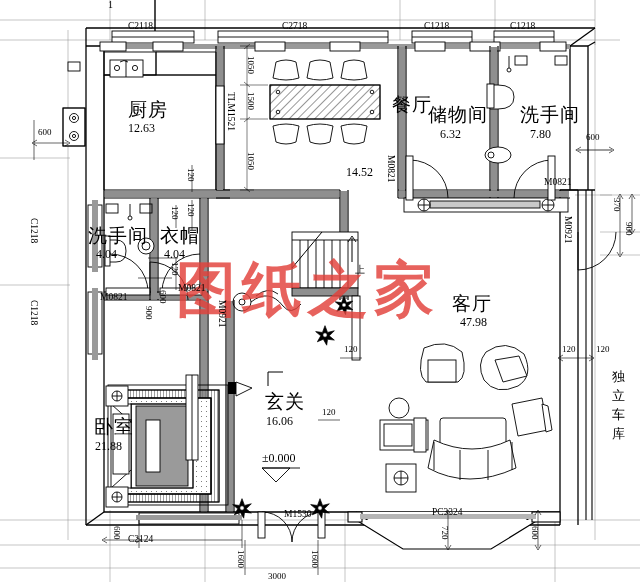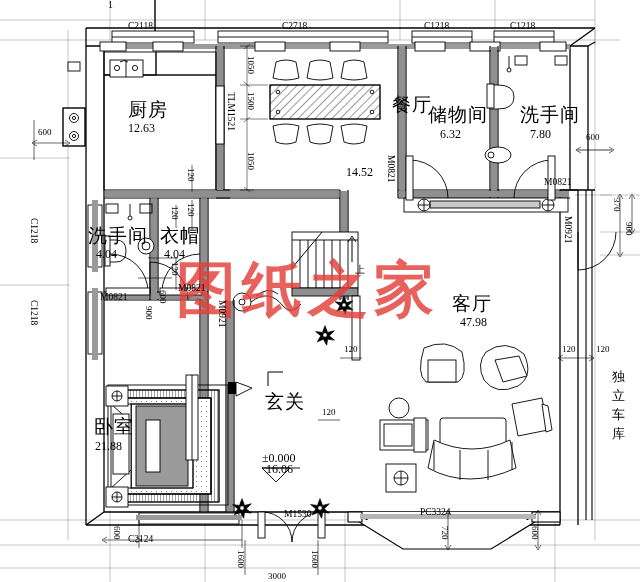--- a/index.html
+++ b/index.html
@@ -492,21 +492,21 @@
   <div class="lbl tag" style="left:128px;top:22px;text-align:center;">C2118</div>
   <div class="lbl tag" style="left:282px;top:22px;">C2718</div>
   <div class="lbl tag" style="left:424px;top:22px;">C1218</div>
   <div class="lbl tag" style="left:510px;top:22px;">C1218</div>
 
   <div class="lbl tagv" style="left:28px;top:218px;">C1218</div>
   <div class="lbl tagv" style="left:28px;top:300px;">C1218</div>
 
   <div class="lbl tag" style="left:128px;top:535px;">C2124</div>
   <div class="lbl tag" style="left:284px;top:510px;">M1530</div>
-  <div class="lbl tag" style="left:420px;top:508px;">PC3324</div>
+  <div class="lbl tag" style="left:432px;top:508px;">PC3324</div>
 
   <div class="lbl tagv" style="left:225px;top:92px;">TLM1521</div>
   <div class="lbl tagv" style="left:385px;top:155px;">M0821</div>
   <div class="lbl tag" style="left:544px;top:178px;">M0821</div>
   <div class="lbl tag" style="left:100px;top:293px;">M0821</div>
   <div class="lbl tag" style="left:178px;top:284px;">M0821</div>
   <div class="lbl tagv" style="left:562px;top:216px;">M0921</div>
   <div class="lbl tagv" style="left:216px;top:300px;">M0921</div>
 
   <div class="lbl dim" style="left:38px;top:128px;">600</div>
@@ -551,21 +551,21 @@
   <div class="lbl room-name" style="left:88px;top:226px;">洗手间</div>
   <div class="lbl room-area" style="left:96px;top:248px;">4.04</div>
 
   <div class="lbl room-name" style="left:160px;top:226px;">衣帽</div>
   <div class="lbl room-area" style="left:164px;top:248px;">4.04</div>
 
   <div class="lbl room-name" style="left:94px;top:417px;">卧室</div>
   <div class="lbl room-area" style="left:95px;top:440px;">21.88</div>
 
   <div class="lbl room-name" style="left:265px;top:392px;">玄关</div>
-  <div class="lbl room-area" style="left:266px;top:415px;margin-top:48px;">16.06</div>
+  <div class="lbl room-area" style="left:266px;top:415px;">16.06</div>
 
   <div class="lbl room-name" style="left:452px;top:294px;">客厅</div>
   <div class="lbl room-area" style="left:460px;top:316px;">47.98</div>
 
   <div class="lbl elev" style="left:262px;top:452px;">±0.000</div>
   <div class="lbl up" style="left:355px;top:265px;">上</div>
 
   <div class="garage" style="left:612px;top:368px;">独立车库</div>
 
 </div>

